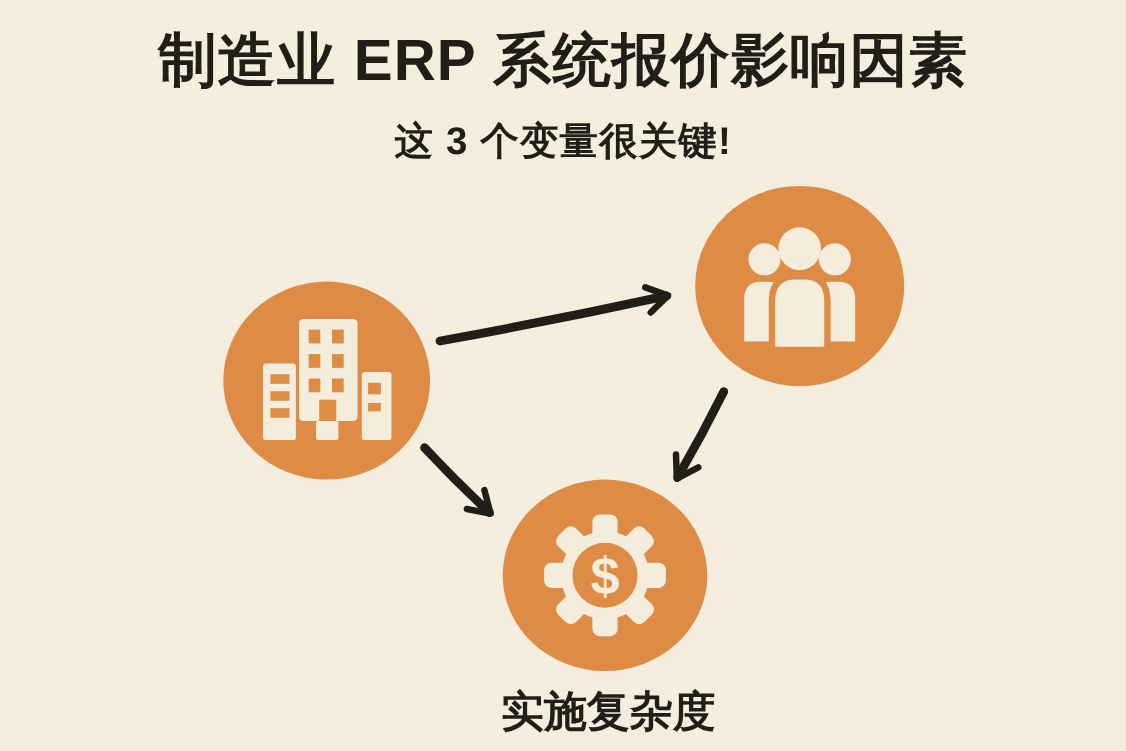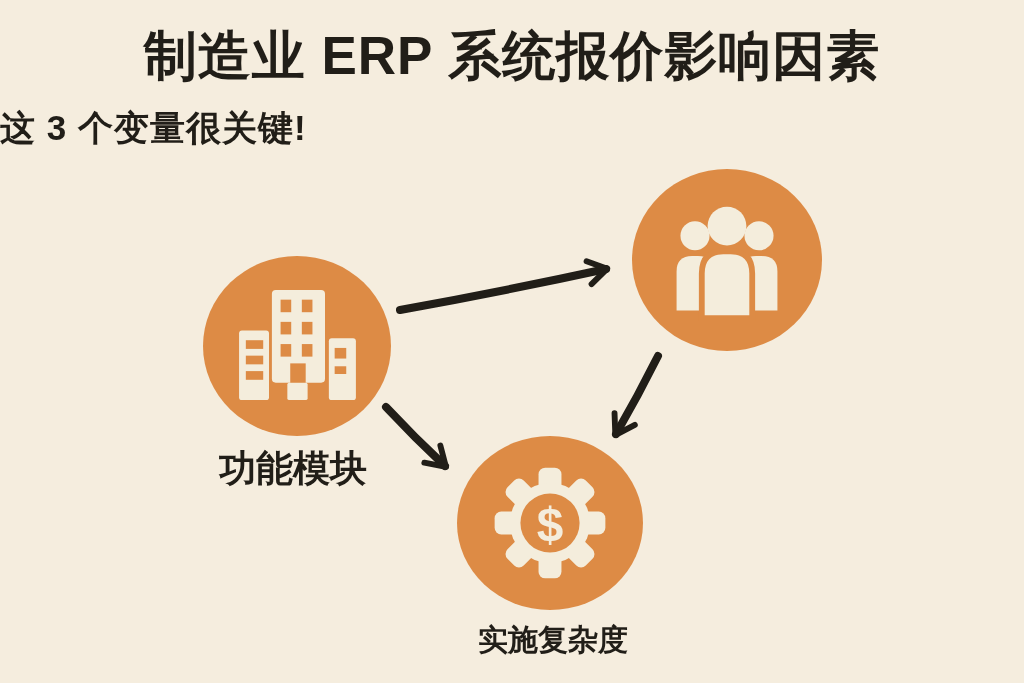--- a/index.html
+++ b/index.html
@@ -13,21 +13,21 @@
   .canvas{
     position:relative;width:1024px;height:683px;background:var(--bg);overflow:hidden;
     color:var(--ink);
     padding-left:40px;
   }
   .title{
     position:absolute;top:27px;left:0;width:100%;text-align:center;
     font-size:53px;font-weight:800;letter-spacing:1px;line-height:1.1;color:var(--ink);
   }
   .subtitle{
-    position:absolute;top:105px;left:0;width:100%;
+    position:absolute;top:105px;left:0;width:100%;text-align:center;
     font-size:35px;font-weight:700;letter-spacing:1px;color:var(--ink);
   }
   .arrows{position:absolute;left:0;top:0;width:1024px;height:683px;z-index:1;}
   .arrows path.edge{stroke:var(--ink);stroke-width:8;fill:none;stroke-linecap:round;}
   .node{position:absolute;z-index:2;}
   .node-circle{
     background:var(--orange);border-radius:50%;width:100%;height:100%;
     display:flex;align-items:center;justify-content:center;
   }
   .node-label{
@@ -36,21 +36,21 @@
   }
   .cream-fill{fill:var(--cream);}
   .orange-fill{fill:var(--orange);}
   .center-body{fill:var(--cream);stroke:var(--orange);stroke-width:6;}
   .dollar{fill:var(--cream);font-family:"Liberation Sans","DejaVu Sans",sans-serif;font-weight:700;font-size:50px;}
   #node-modules{left:203px;top:256px;width:188px;height:180px;}
   #node-users{left:632px;top:169px;width:190px;height:182px;}
   #node-complexity{left:457px;top:436px;width:186px;height:174px;}
   #label-modules{left:293px;top:444px;font-size:37px;}
   #label-users{left:731px;top:362px;font-size:37px;}
-  #label-complexity{left:553px;top:620px;font-size:30px;}
+  #label-complexity{left:553px;top:620px;font-size:39px;}
 </style>
 </head>
 <body>
 
 <div class="canvas">
 
   <div class="title">制造业 ERP 系统报价影响因素</div>
   <div class="subtitle">这 3 个变量很关键!</div>
 
   <svg class="arrows" viewBox="0 0 1024 683" xmlns="http://www.w3.org/2000/svg">
@@ -83,21 +83,20 @@
           <rect x="71" y="33" width="11" height="13"></rect>
           <rect x="49" y="56" width="11" height="13"></rect>
           <rect x="71" y="56" width="11" height="13"></rect>
           <rect x="59" y="76" width="16" height="20"></rect>
           <rect x="105" y="60" width="12" height="11"></rect>
           <rect x="105" y="79" width="12" height="8"></rect>
         </g>
       </svg>
     </div>
   </div>
-  <div class="node-label" id="label-modules">功能模块</div>
 
   <div class="node" id="node-users">
     <div class="node-circle">
       <svg width="128" height="128" viewBox="0 0 132 132" xmlns="http://www.w3.org/2000/svg">
         <circle class="cream-fill" cx="33" cy="41" r="15"></circle>
         <circle class="cream-fill" cx="99" cy="41" r="15"></circle>
         <path class="cream-fill" d="M14 118 V78 Q14 62 30 62 H36 Q52 62 52 78 V118 Z"></path>
         <path class="cream-fill" d="M80 118 V78 Q80 62 96 62 H102 Q118 62 118 78 V118 Z"></path>
         <circle class="cream-fill" cx="66" cy="31" r="20"></circle>
         <path class="center-body" d="M40 126 V80 Q40 57 62 57 H70 Q92 57 92 80 V126 Z"></path>

